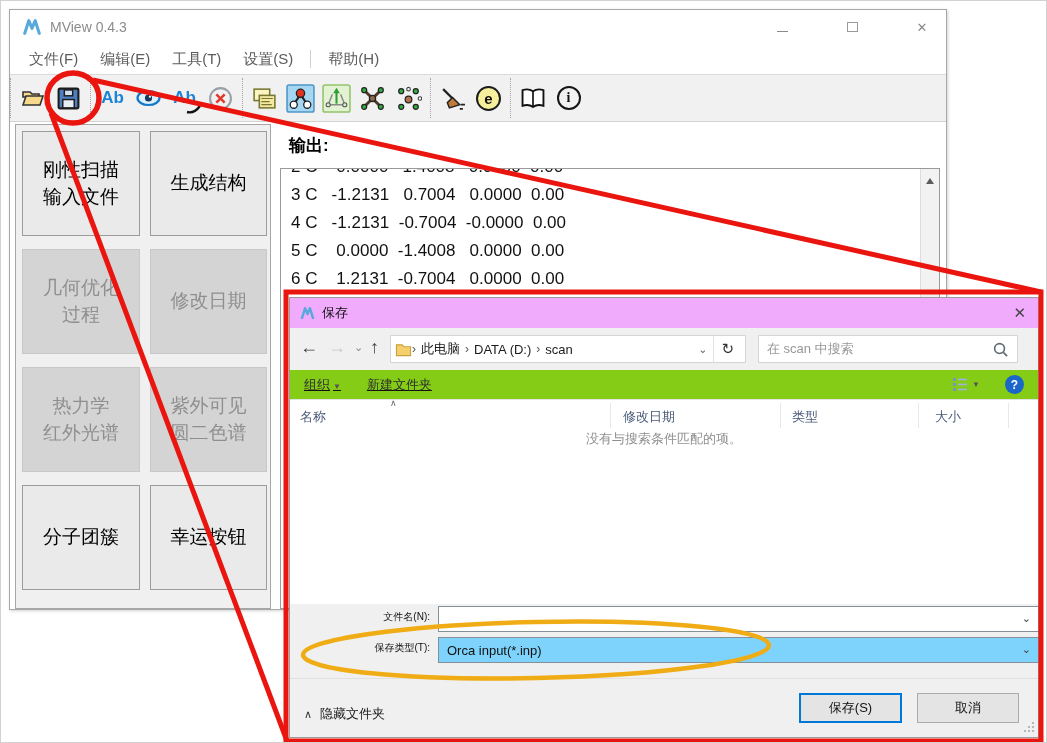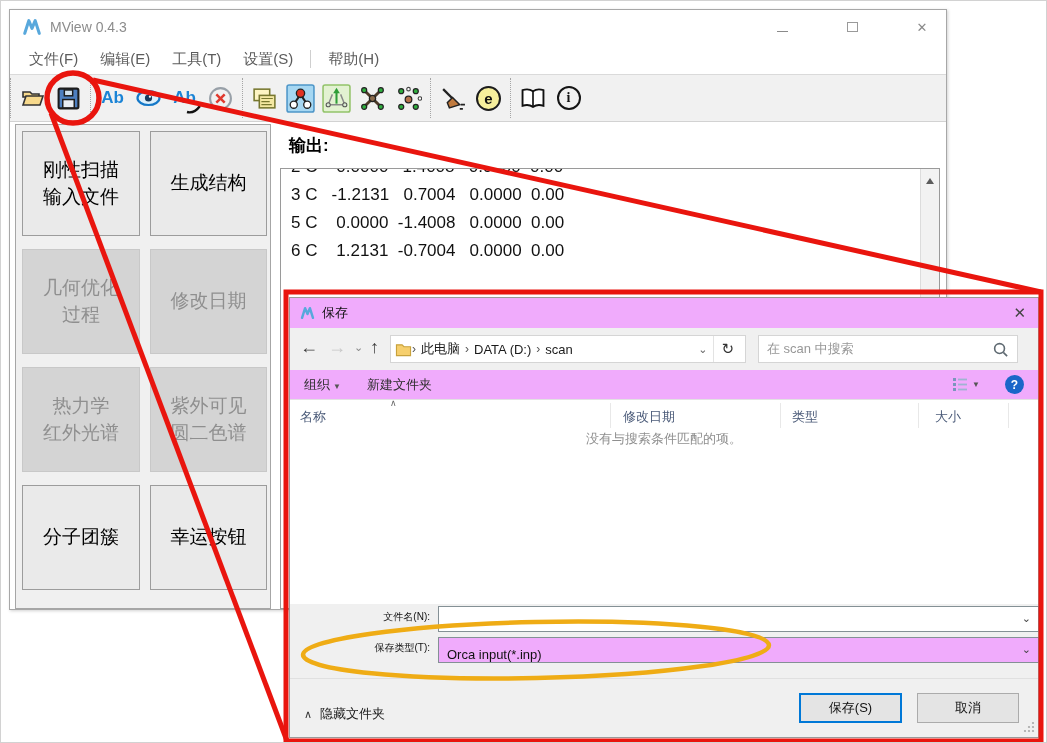--- a/index.html
+++ b/index.html
@@ -71,42 +71,42 @@
   .chev { font-size:12px; color:#555; }
   .addr-right { margin-left:auto; display:flex; align-items:center; }
   .addr-caret { font-size:11px; color:#666; padding:0 6px; }
   .addr-sep { border-left:1px solid #e3e3e3; height:26px; }
   .refresh { font-size:15px; color:#333; padding:0 7px; }
   .searchbox { position:absolute; left:468px; top:7px; width:260px; height:28px; background:#fff;
     border:1px solid #d5d5d5; display:flex; align-items:center; padding:0 8px; }
   .search-ph { color:#979797; font-size:13px; }
   .searchbox svg { margin-left:auto; }
 
-  .dcmd { position:absolute; left:0; top:72px; width:100%; height:30px; background:#f0abfc;
-    border-bottom:1px solid #e2e2e2; display:flex; align-items:center; }
+  .dcmd { position:absolute; left:0; top:72px; width:100%; height:30px; background:#84cc16;
+    border-bottom:1px solid #e2e2e2; display:flex; align-items:center;text-decoration:underline; }
   .cmd { font-size:13px; color:#2e2e2e; }
   .organize { margin-left:14px; }
   .cmd-caret { font-size:8px; color:#555; margin-left:3px; }
   .newfolder { margin-left:26px; }
   .view-btn { position:absolute; right:58px; top:6px; display:flex; align-items:center; }
   .help-btn { position:absolute; right:14px; top:5px; width:19px; height:19px; border-radius:50%;
     background:#1b66c9; color:#fff; font-weight:bold; font-size:12px; display:flex; align-items:center; justify-content:center; }
 
   .dheaders { position:absolute; left:0; top:102px; width:100%; height:30px; background:#fff; color:#4a5a78; }
   .hcell { position:absolute; top:8px; font-size:13px; }
   .hsep { position:absolute; top:3px; height:25px; border-left:1px solid #e8e8e8; }
   .sort-caret { position:absolute; left:100px; top:-2px; font-size:9px; color:#666; }
 
   .dlist { position:absolute; left:0; top:132px; width:100%; height:174px; background:#fff; }
   .empty-msg { text-align:center; color:#8f8f8f; font-size:13px; }
 
   .frow-label { position:absolute; width:100px; text-align:right; font-size:10px; color:#111; }
   .combo { position:absolute; left:148px; width:601px; height:26px; border:1px solid #849095; background:#fff;
     display:flex; align-items:center; padding:0 22px 0 8px; }
-  .combo.gray { background:#f0abfc;align-items:flex-end; }
+  .combo.gray { background:#7dd3fc; }
   .combo .dd { position:absolute; right:7px; top:5px; font-size:11px; color:#444; }
 
   .dbottom { position:absolute; left:0; top:380px; width:100%; height:58px; background:#f0f0f0; border-top:1px solid #e0e0e0; }
   .hidefold { position:absolute; left:14px; top:26px; font-size:13px; color:#1a1a1a; }
   .hide-caret { font-size:11px; color:#333; margin-right:8px; }
   .dbtn { position:absolute; top:14px; height:30px; font-size:13px; color:#111; background:#e4e4e4;
     display:flex; align-items:center; justify-content:center; }
   .save-btn { left:509px; width:103px; border:2px solid #0078d7; }
   .cancel-btn { left:627px; width:102px; border:1px solid #ababab; }
   .grip { position:absolute; right:3px; bottom:3px; }
@@ -269,20 +269,21 @@
 圆二色谱</div>
       <div class="pbtn on">分子团簇</div>
       <div class="pbtn on">幸运按钮</div>
     </div>
 
     <div class="output-label">输出:</div>
     <div class="output-box">
       <div class="output-text">
         <div class="oline">2 C    0.0000   1.4008   0.0000  0.00</div>
         <div class="oline">3 C   -1.2131   0.7004   0.0000  0.00</div>
+        <div class="oline">4 C   -1.2131  -0.7004  -0.0000  0.00</div>
         <div class="oline">5 C    0.0000  -1.4008   0.0000  0.00</div>
         <div class="oline">6 C    1.2131  -0.7004   0.0000  0.00</div>
       </div>
       <div class="vscroll">
         <div class="up-arrow"></div>
       </div>
     </div>
   </div>
 
   <div id="dialog">

